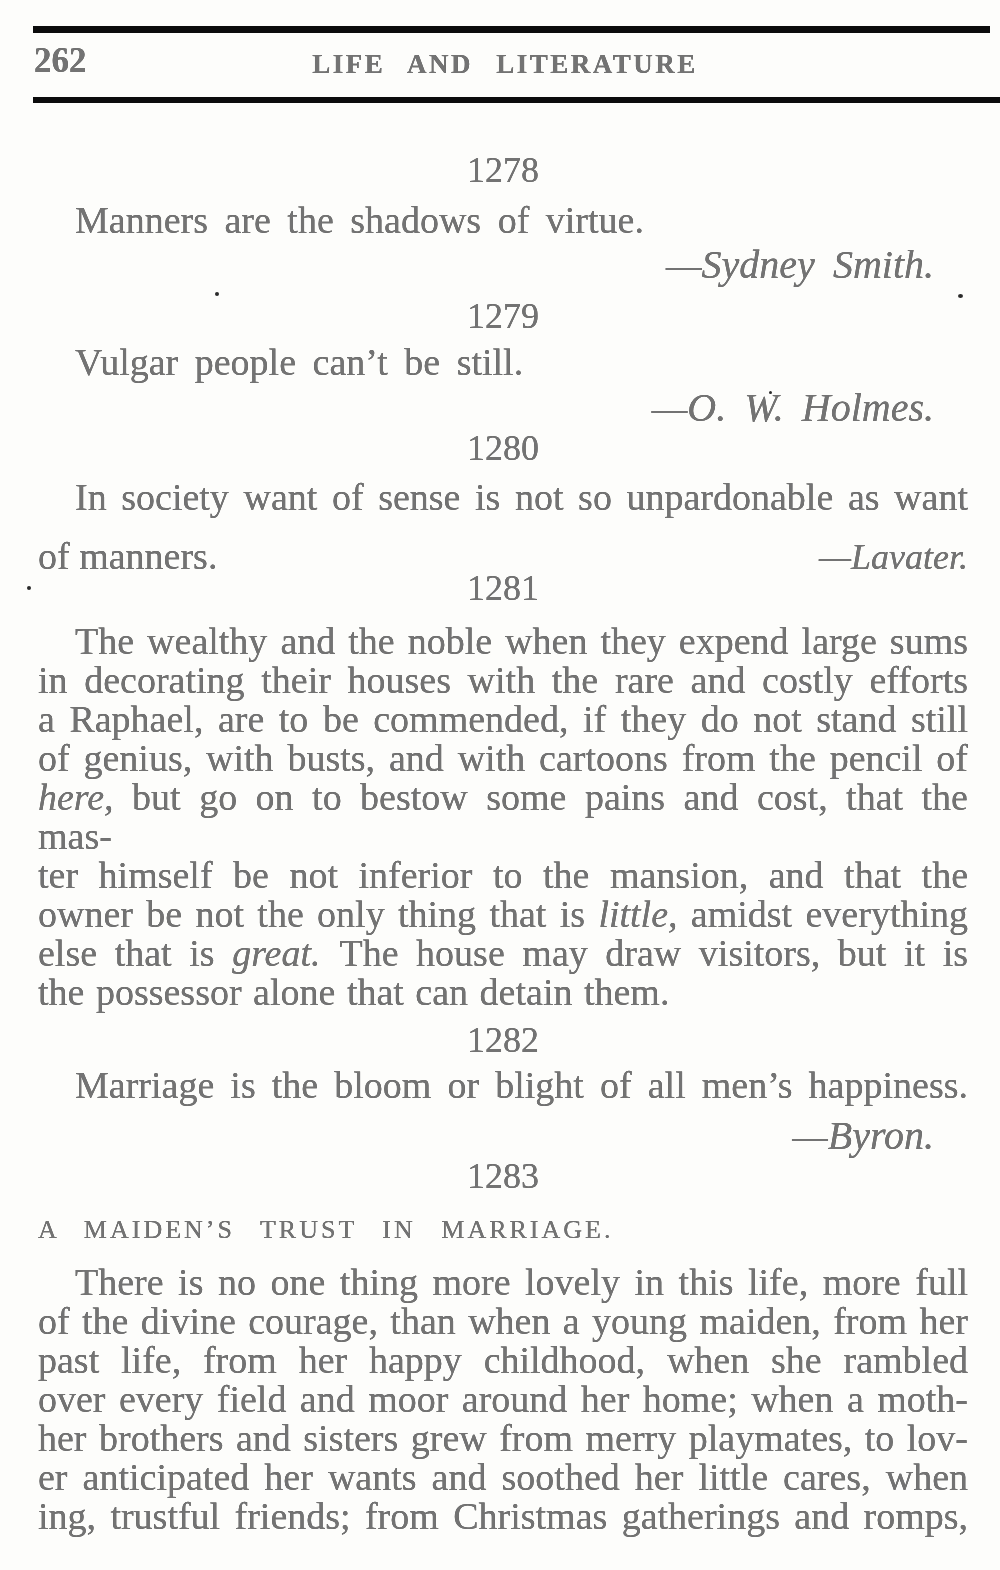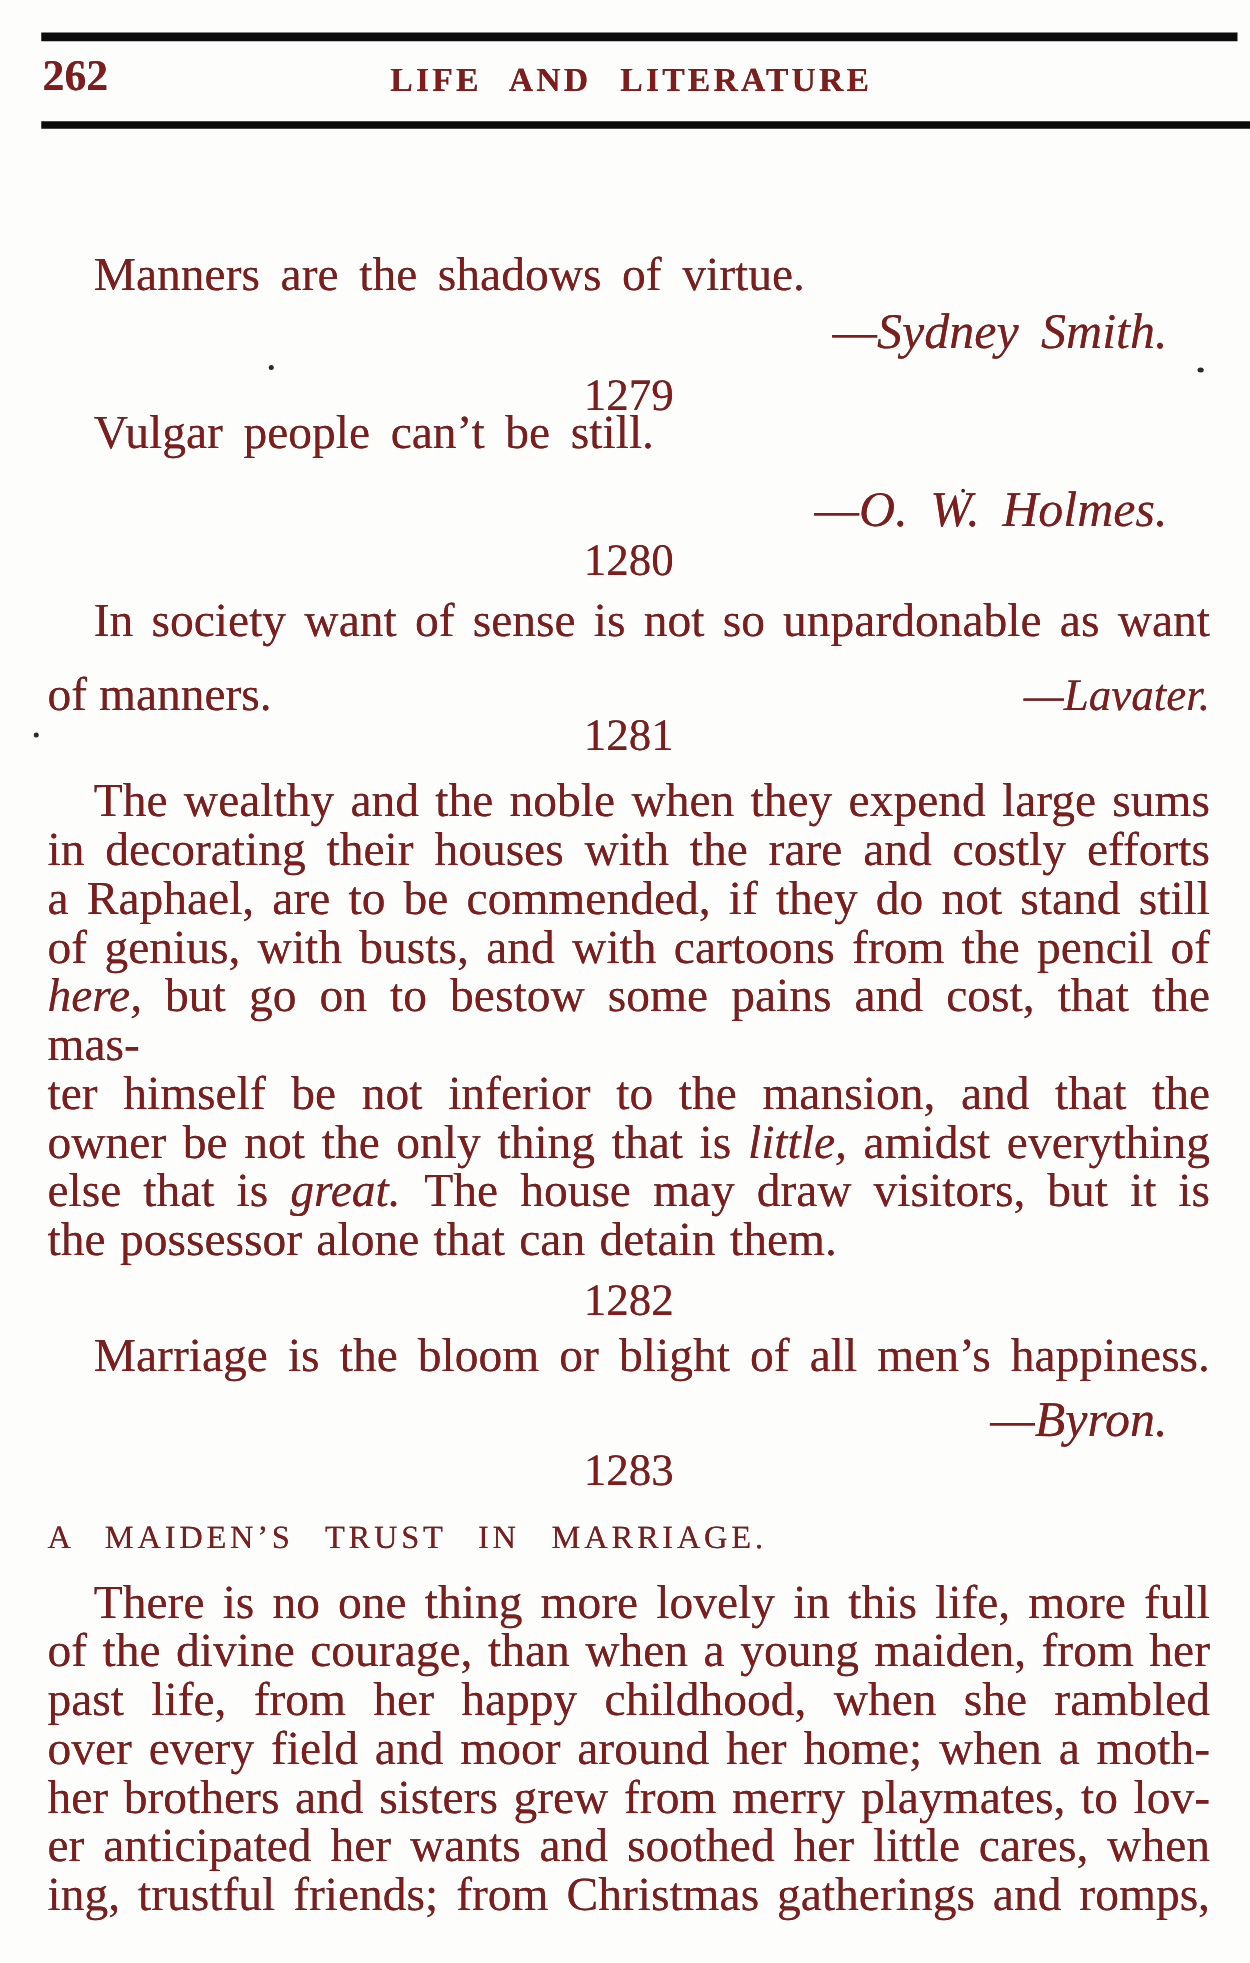--- a/index.html
+++ b/index.html
@@ -2,21 +2,21 @@
 <html><head>
 <meta charset="utf-8">
 <style>
   html, body { margin: 0; padding: 0; background: #ffffff; }
   .page {
     position: relative;
     width: 1000px;
     height: 1570px;
     background: #fdfdfb;
     font-family: "Liberation Serif", "DejaVu Serif", serif;
-    color: #7f1d1d;
+    color: #737373;
     overflow: hidden;
     text-shadow: 0 0 0.5px rgba(10,10,10,0.75);
   }
   .rule { position: absolute; background: #0c0c0c; }
   .rule-top { top: 26px; left: 33px; width: 957px; height: 7px; }
   .rule-mid { top: 97px; left: 33px; width: 967px; height: 6px; }
   .pagenum {
     position: absolute; top: 43px; left: 34px;
     font-size: 35px; font-weight: bold; line-height: 36px;
   }
@@ -70,25 +70,26 @@
 </head>
 <body>
 
 <div class="page">
 
   <div class="rule rule-top"></div>
   <div class="pagenum">262</div>
   <div class="running-title">LIFE AND LITERATURE</div>
   <div class="rule rule-mid"></div>
 
+  <div class="num" style="top:150px">1278</div>
   <div class="quote" style="top:200px">Manners are the shadows of virtue.</div>
   <div class="attr" style="top:245px">—Sydney Smith.</div>
 
   <div class="num" style="top:296px">1279</div>
-  <div class="quote" style="top:326px">Vulgar people can’t be still.</div>
+  <div class="quote" style="top:342px">Vulgar people can’t be still.</div>
   <div class="attr" style="top:388px">—O. W. Holmes.</div>
 
   <div class="num" style="top:428px">1280</div>
   <div class="para jline first" style="top:478px">In society want of sense is not so unpardonable as want</div>
   <div class="lineflex" style="top:517px">
     <span>of manners.</span>
     <span class="attr-inline">—Lavater.</span>
   </div>
 
   <div class="num" style="top:568px">1281</div>

